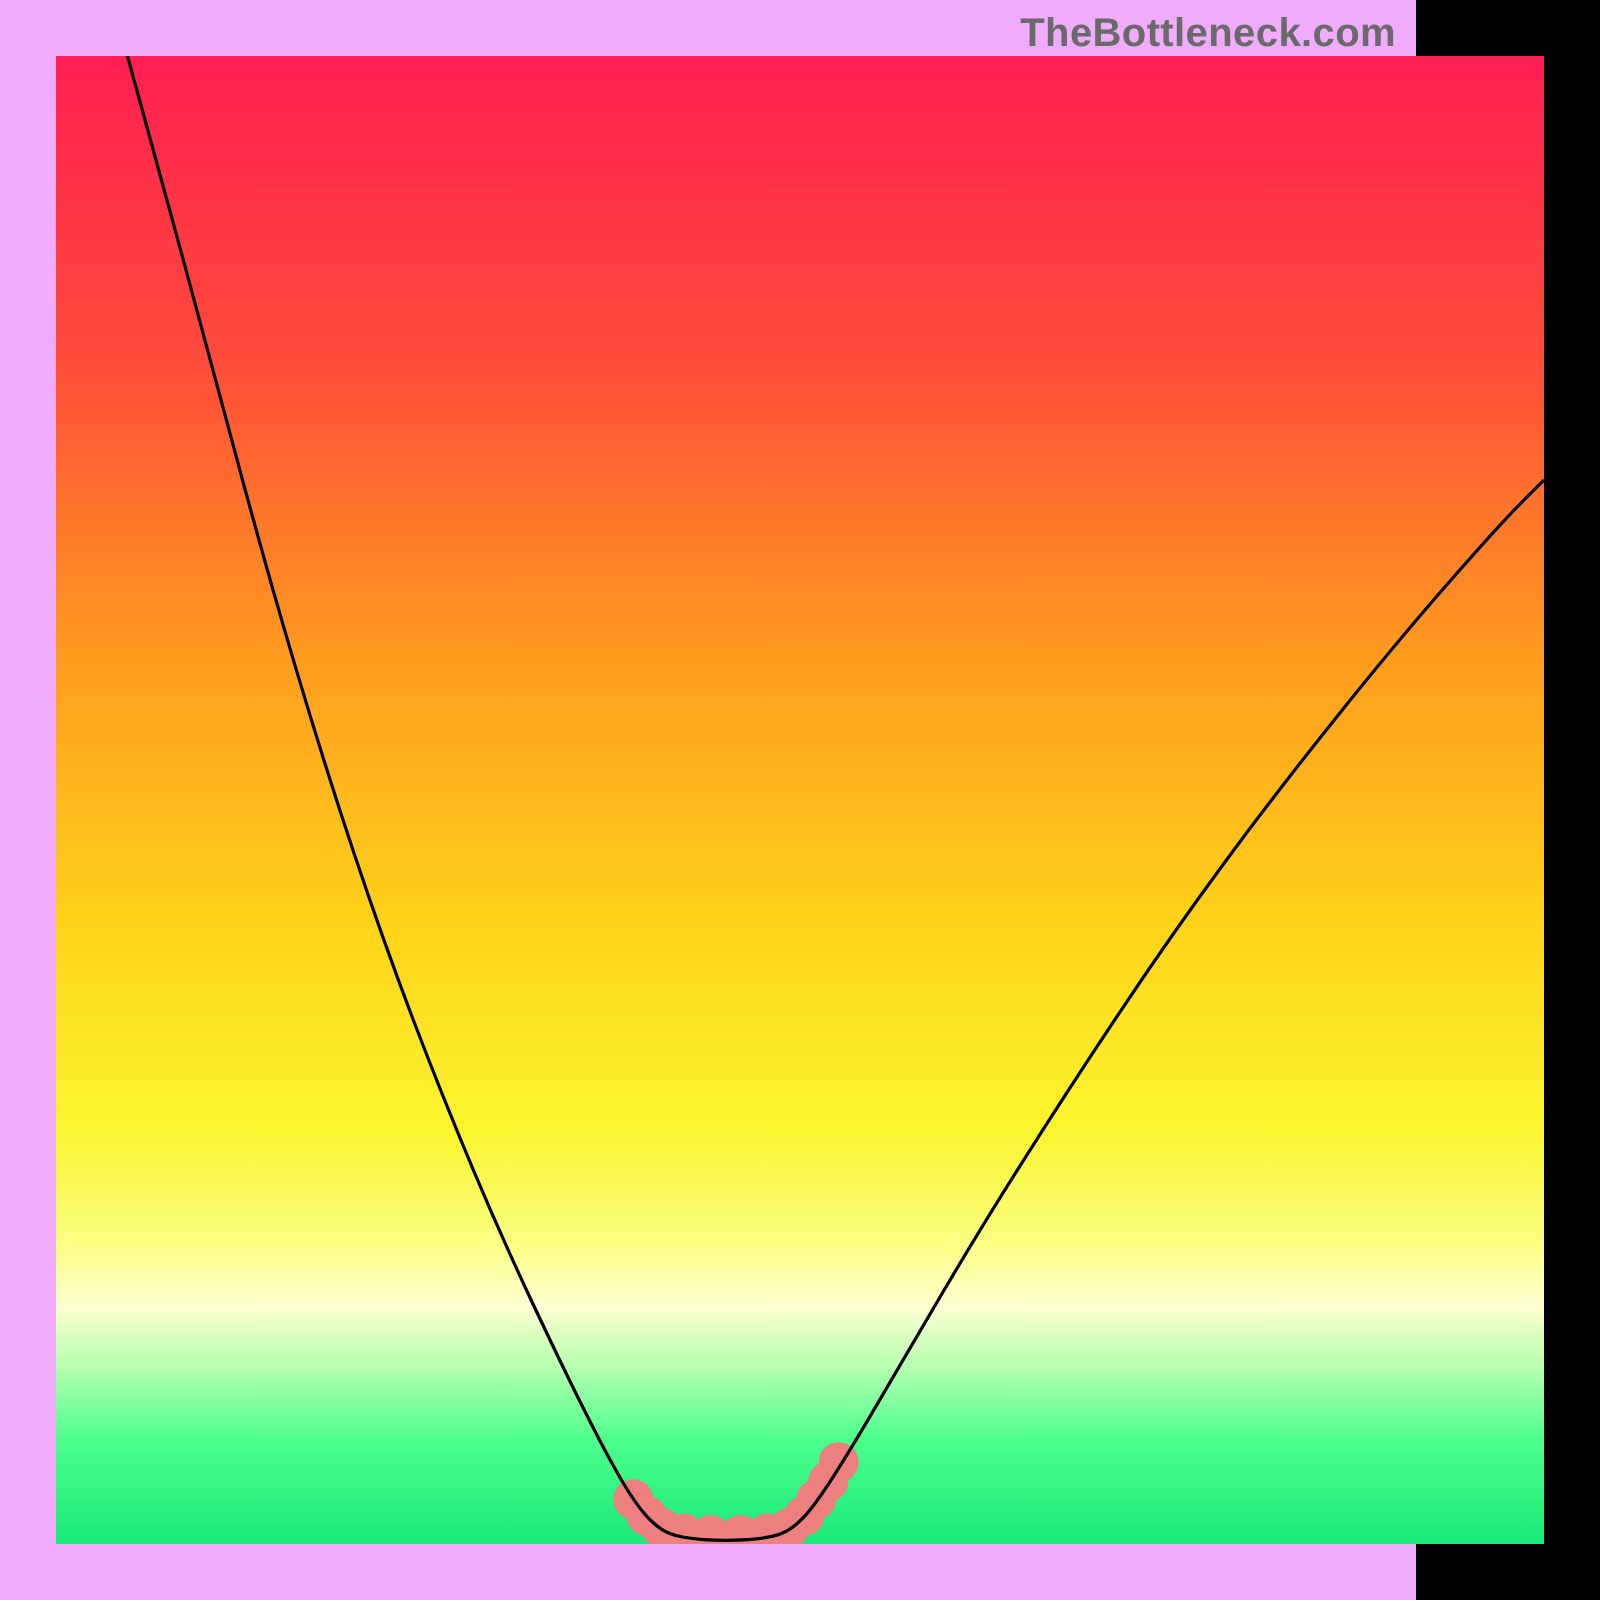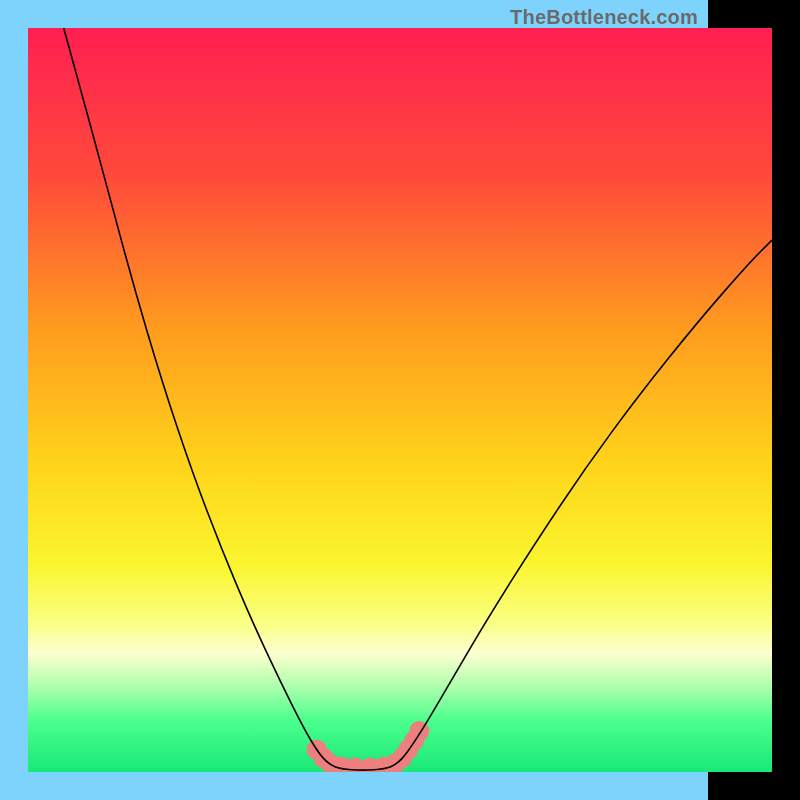--- a/index.html
+++ b/index.html
@@ -8,21 +8,21 @@
     width: 800px;
     height: 800px;
     background: #000;
     overflow: hidden;
     font-family: Arial, Helvetica, sans-serif;
   }
   .frame {
     position: relative;
     width: 708px;
     height: 800px;
-    background: #7dd3fc;
+    background: #f0abfc;
   }
   .watermark {
     position: absolute;
     top: 6px;
     right: 10px;
     color: #6a6a6a;
     font-size: 20px;
     font-weight: 600;
     letter-spacing: 0.2px;
     z-index: 20;

